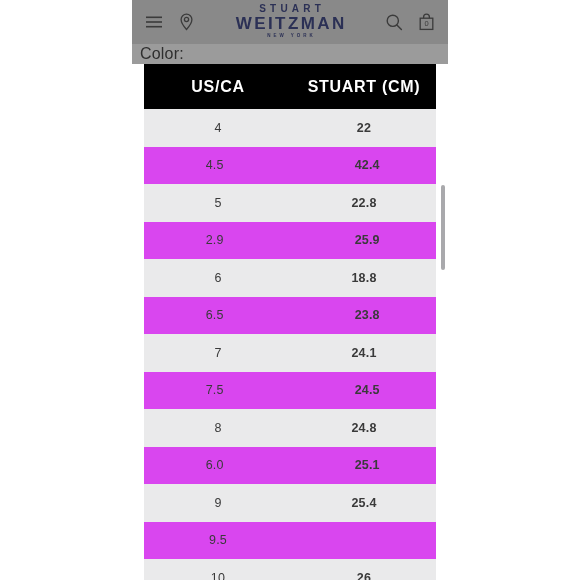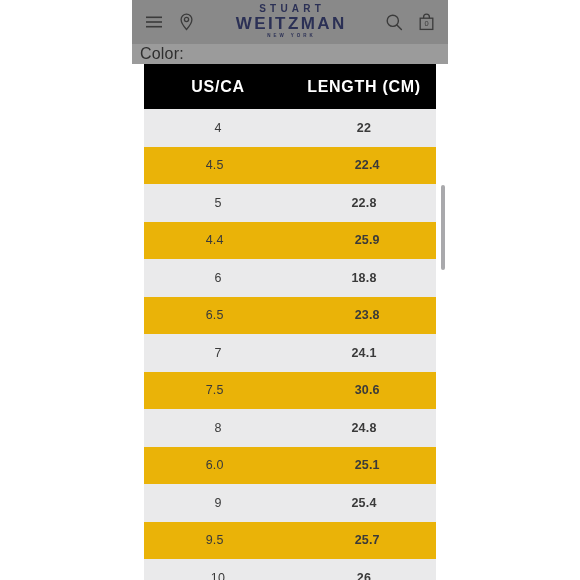--- a/index.html
+++ b/index.html
@@ -125,21 +125,21 @@
   }
   .col-a { width: 148px; }
   .col-b { width: 144px; font-weight: bold; }
 
   .trow {
     display: flex;
     height: 37.5px;
     align-items: center;
   }
   .trow.even { background: #eaeaeb; }
-  .trow.odd  { background: #eab308; gap: 13px; }
+  .trow.odd  { background: #d946ef; gap: 13px; }
   .trow .td {
     font-size: 12.5px;
     color: #3a3a3a;
     text-align: center;
     letter-spacing: .2px;
   }
 
   
   #page-scrollbar {
     position: absolute;
@@ -196,71 +196,70 @@
 </div>
 
 <div id="color-strip">
   <span id="color-label">Color:</span>
 </div>
 
 <div id="size-chart">
 
   <div id="chart-head">
     <div class="th col-a">US/CA</div>
-    <div class="th col-b">LENGTH (CM)</div>
+    <div class="th col-b">STUART (CM)</div>
   </div>
 
   <div id="chart-body">
       <div class="trow even">
         <div class="td col-a">4</div>
         <div class="td col-b">22</div>
       </div>
       <div class="trow odd">
         <div class="td col-a">4.5</div>
-        <div class="td col-b">22.4</div>
+        <div class="td col-b">42.4</div>
       </div>
       <div class="trow even">
         <div class="td col-a">5</div>
         <div class="td col-b">22.8</div>
       </div>
       <div class="trow odd">
-        <div class="td col-a">4.4</div>
+        <div class="td col-a">2.9</div>
         <div class="td col-b">25.9</div>
       </div>
       <div class="trow even">
         <div class="td col-a">6</div>
         <div class="td col-b">18.8</div>
       </div>
       <div class="trow odd">
         <div class="td col-a">6.5</div>
         <div class="td col-b">23.8</div>
       </div>
       <div class="trow even">
         <div class="td col-a">7</div>
         <div class="td col-b">24.1</div>
       </div>
       <div class="trow odd">
         <div class="td col-a">7.5</div>
-        <div class="td col-b">30.6</div>
+        <div class="td col-b">24.5</div>
       </div>
       <div class="trow even">
         <div class="td col-a">8</div>
         <div class="td col-b">24.8</div>
       </div>
       <div class="trow odd">
         <div class="td col-a">6.0</div>
         <div class="td col-b">25.1</div>
       </div>
       <div class="trow even">
         <div class="td col-a">9</div>
         <div class="td col-b">25.4</div>
       </div>
       <div class="trow odd">
         <div class="td col-a">9.5</div>
-        <div class="td col-b">25.7</div>
       </div>
       <div class="trow even">
         <div class="td col-a">10</div>
         <div class="td col-b">26</div>
       </div>
     </div>
 </div>
 
 <div id="page-scrollbar"></div>
 

